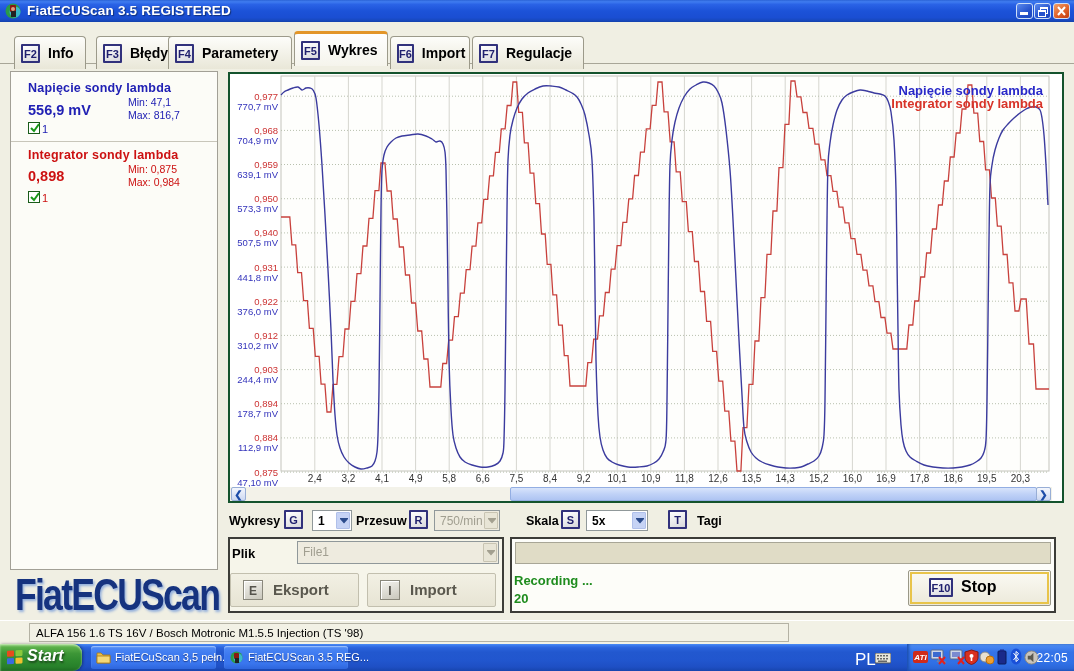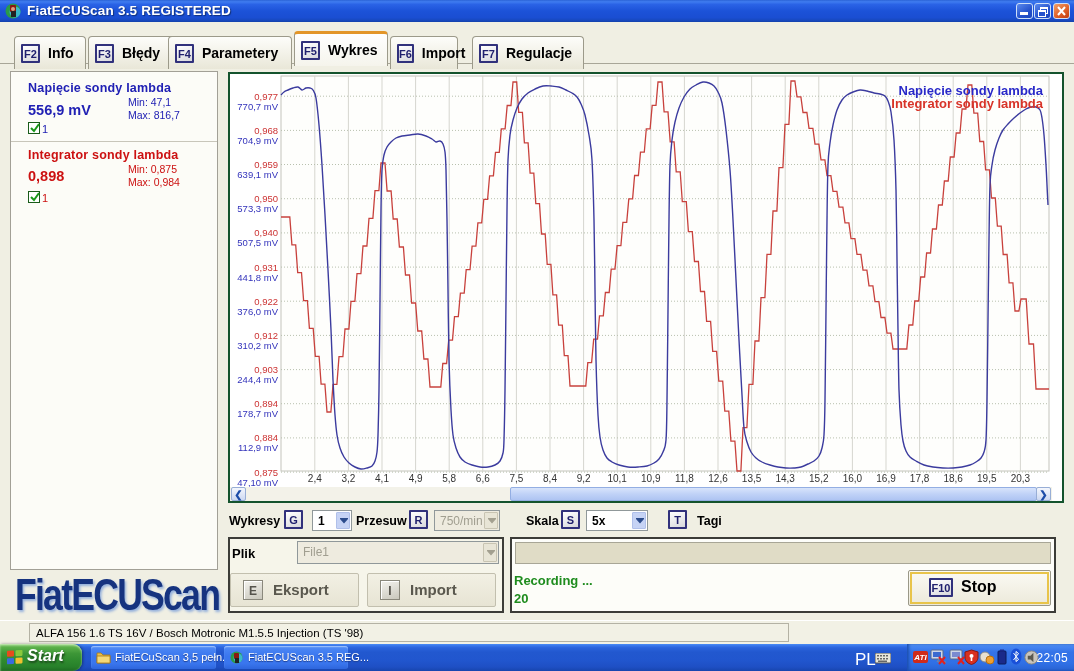--- a/index.html
+++ b/index.html
@@ -83,33 +83,33 @@
     </div>
 <div class="tbtn cls"><svg width="15" height="14">
         <path d="M4,3 L11,11 M11,3 L4,11" stroke="#fff" stroke-width="2"></path>
       </svg></div>
 </div>
 <div id="tabstrip" class="abs"></div>
 <div class="tab" style="left:14px;width:72px">
     <span class="kbadge">F2</span>
     <span class="lbl">Info</span>
   </div>
-<div class="tab" style="left:88px;width:91px">
+<div class="tab" style="left:96px;width:91px">
     <span class="kbadge">F3</span>
     <span class="lbl">Błędy</span>
   </div>
 <div class="tab" style="left:168px;width:124px">
     <span class="kbadge">F4</span>
     <span class="lbl">Parametery</span>
   </div>
 <div class="tab active" style="left:294px;width:94px">
     <span class="kbadge">F5</span>
     <span class="lbl">Wykres</span>
   </div>
-<div class="tab" style="left:390px;width:68px">
+<div class="tab" style="left:390px;width:80px">
     <span class="kbadge">F6</span>
     <span class="lbl">Import</span>
   </div>
 <div class="tab" style="left:472px;width:112px">
     <span class="kbadge">F7</span>
     <span class="lbl">Regulacje</span>
   </div>
 
 <div id="lpanel" class="abs">
   <div class="name bluetxt" style="top:9px">Napięcie sondy lambda</div>

